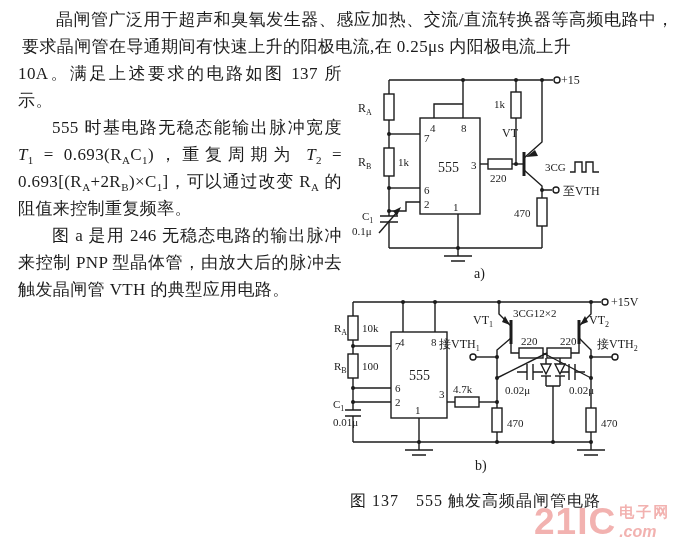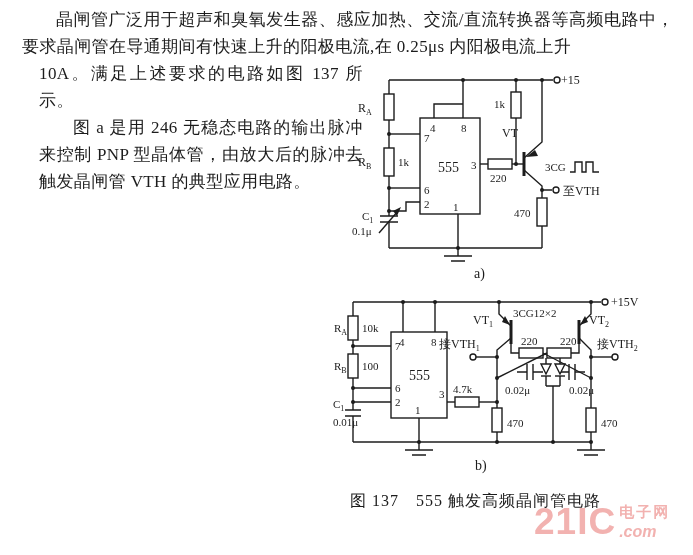--- a/index.html
+++ b/index.html
@@ -1,21 +1,21 @@
 <!DOCTYPE html>
 <html><head>
 <meta charset="utf-8">
 <style>
   html,body{margin:0;padding:0;background:#e8e8e8}
   .page{position:relative;width:693px;height:555px;background:#ffffff;overflow:hidden;
         font-family:"Liberation Serif","DejaVu Serif",serif;color:#1c1c1c;margin:0 auto}
   .para{margin:0;font-size:17px;line-height:27px;text-align:justify;letter-spacing:.4px}
   .para.indent{text-indent:2em}
   .first{position:absolute;left:22px;top:6px;width:652px;text-indent:2em}
-  .left-col{position:absolute;left:39px;top:60px;width:324px}
+  .left-col{position:absolute;left:18px;top:60px;width:324px}
   sub{font-size:11px;line-height:0}
   .svg-a{position:absolute;left:348px;top:70px}
   .svg-b{position:absolute;left:333px;top:290px}
   svg text{font-family:"Liberation Serif","DejaVu Serif",serif;fill:#1c1c1c;font-size:12px}
   svg .sm{font-size:11px}
   svg .ic{font-size:14px}
   svg .sb{font-size:8px}
   .caption{position:absolute;left:350px;top:491px;width:330px;text-align:left;
            font-size:16px;letter-spacing:1px}
   .watermark{position:absolute;left:534px;top:501px;display:flex;align-items:flex-start;
@@ -27,20 +27,21 @@
 </style>
 </head>
 <body>
 
 <div class="page">
 
   <p class="para first">晶闸管广泛用于超声和臭氧发生器、感应加热、交流/直流转换器等高频电路中，要求晶闸管在导通期间有快速上升的阳极电流,在 0.25μs 内阳极电流上升</p>
 
   <div class="left-col">
     <p class="para">10A。满足上述要求的电路如图 137 所示。</p>
+    <p class="para indent">555 时基电路无稳态能输出脉冲宽度 <i>T</i><sub>1</sub> = 0.693(R<sub>A</sub>C<sub>1</sub>)，重复周期为 <i>T</i><sub>2</sub> = 0.693[(R<sub>A</sub>+2R<sub>B</sub>)×C<sub>1</sub>]，可以通过改变 R<sub>A</sub> 的阻值来控制重复频率。</p>
     <p class="para indent">图 a 是用 246 无稳态电路的输出脉冲来控制 PNP 型晶体管，由放大后的脉冲去触发晶闸管 VTH 的典型应用电路。</p>
   </div>
 
   <svg class="svg-a" width="290" height="215" viewBox="0 0 290 215">
     <g stroke="#1c1c1c" stroke-width="1.4" fill="none">
 
       <path d="M41,10 H205"></path>
       <circle cx="209" cy="10" r="3" fill="#fff"></circle>
 
       <path d="M41,10 V24"></path>

